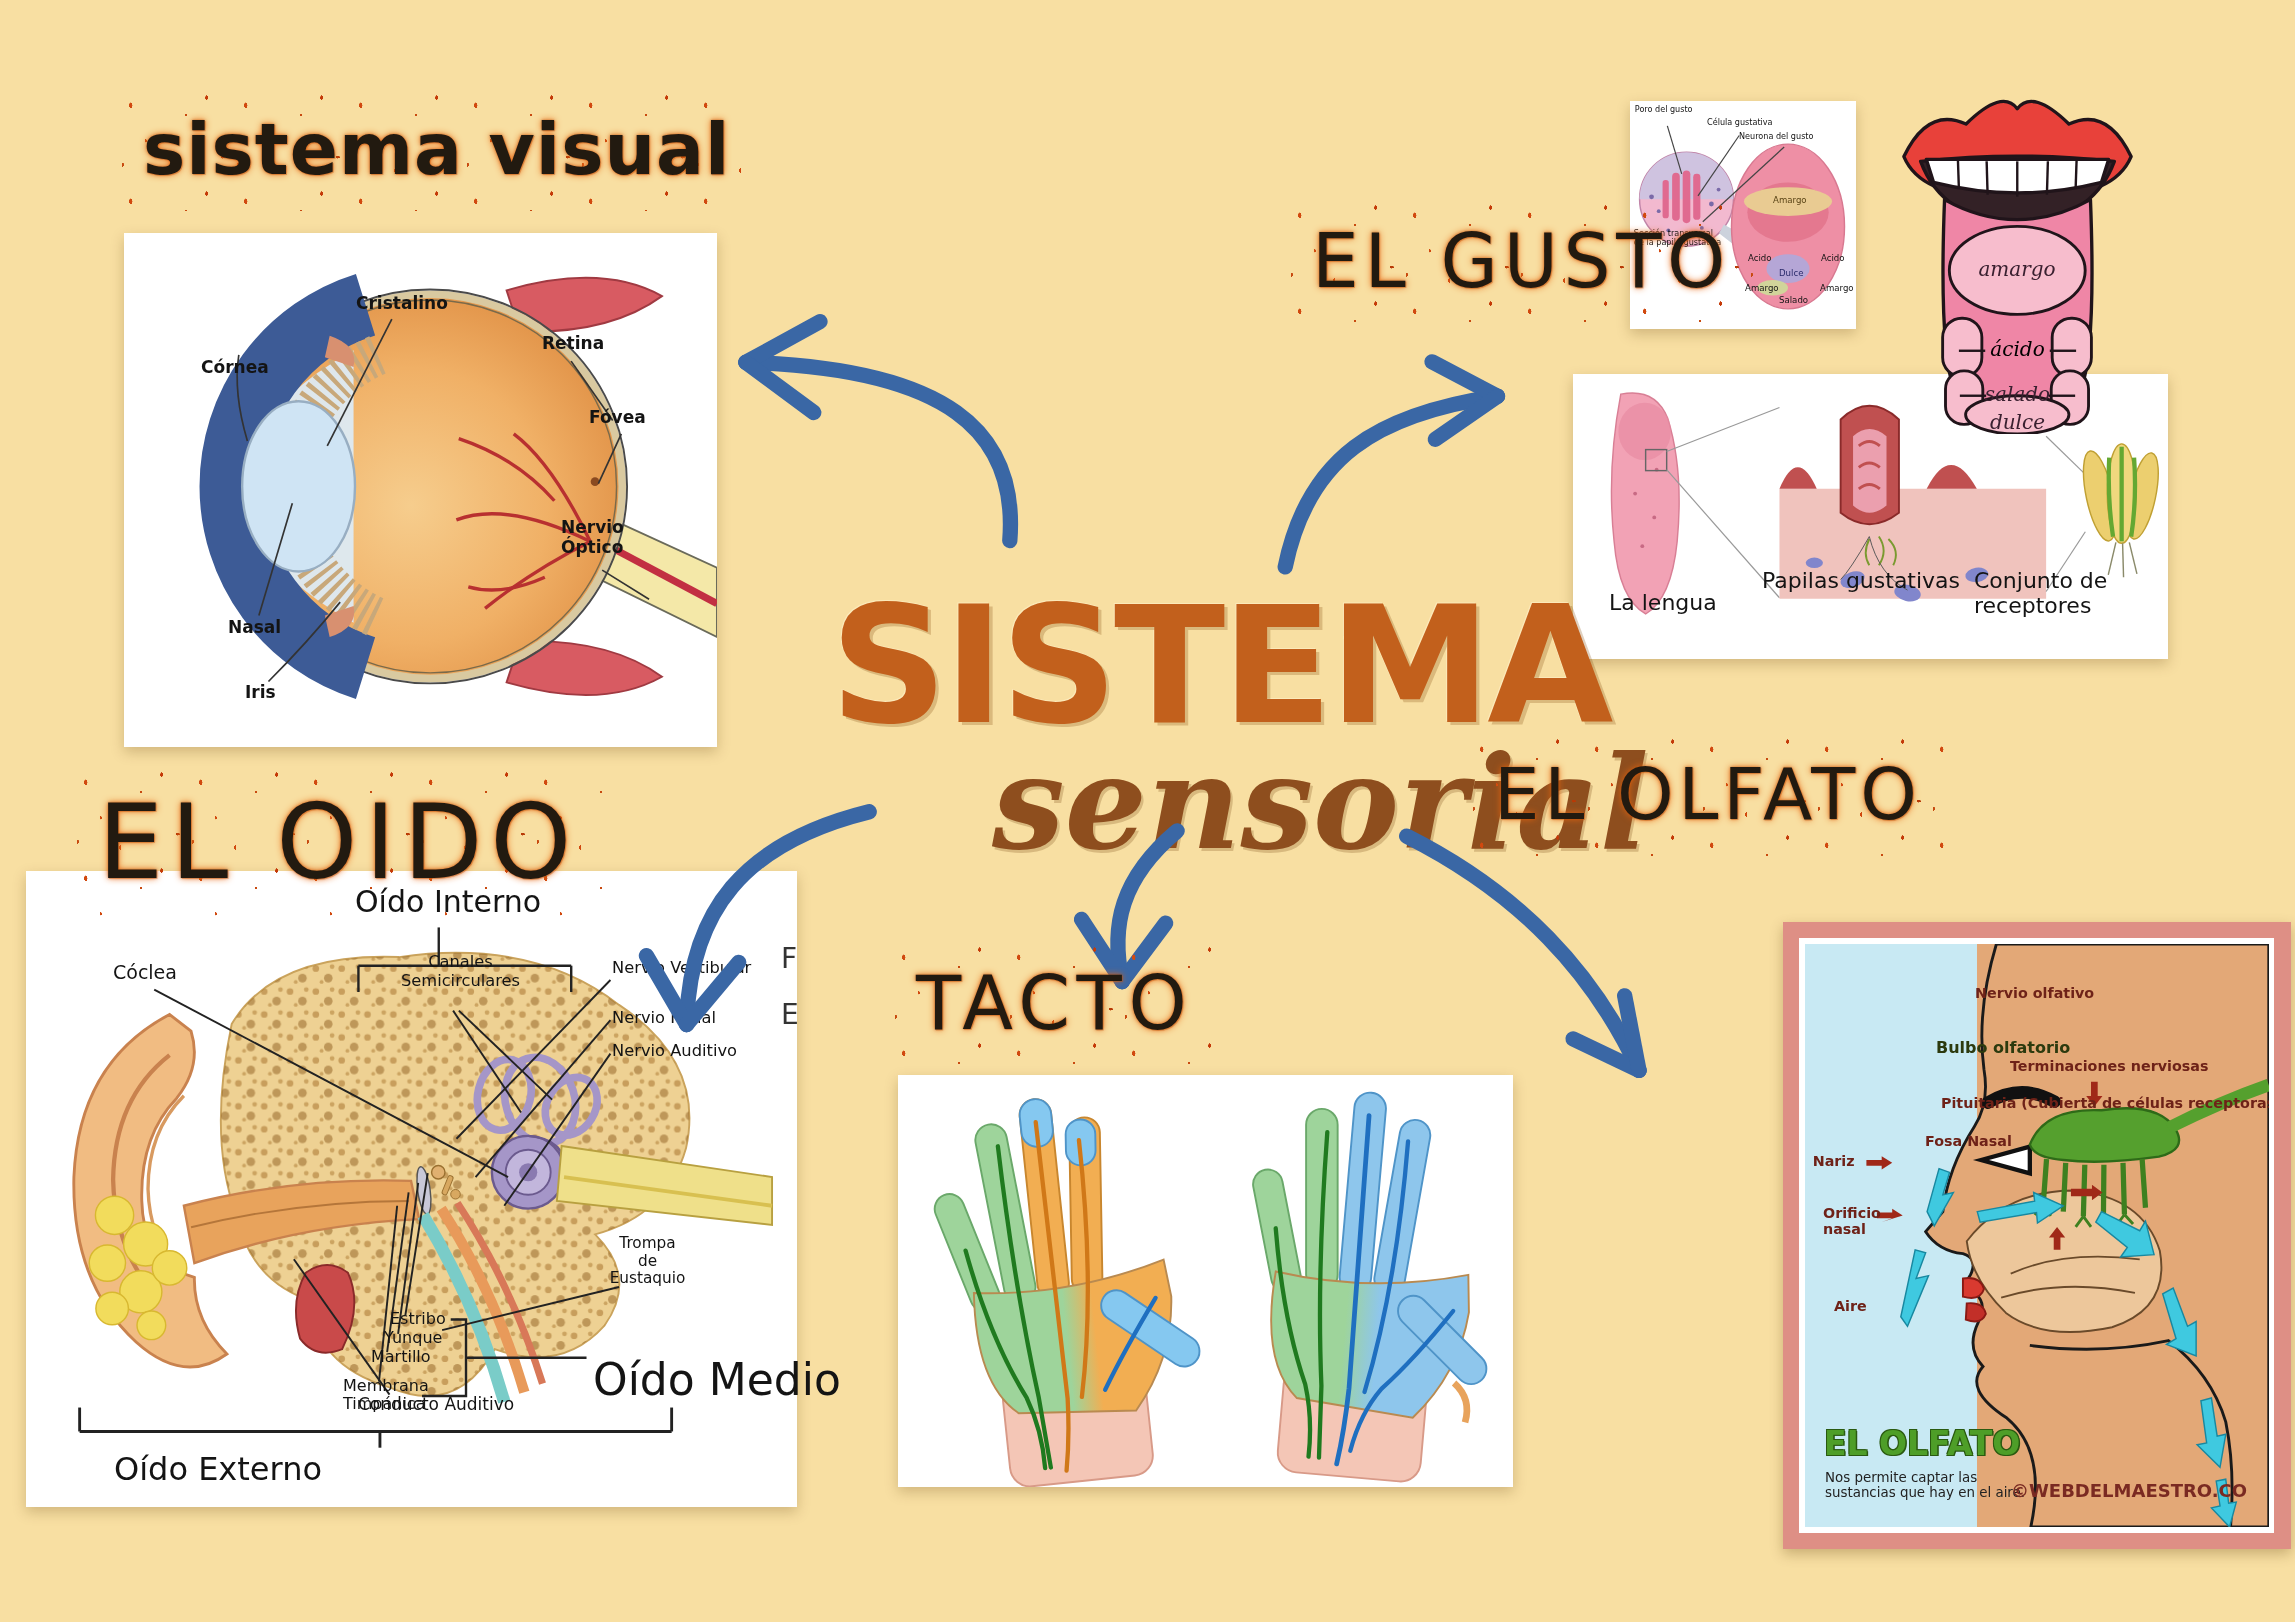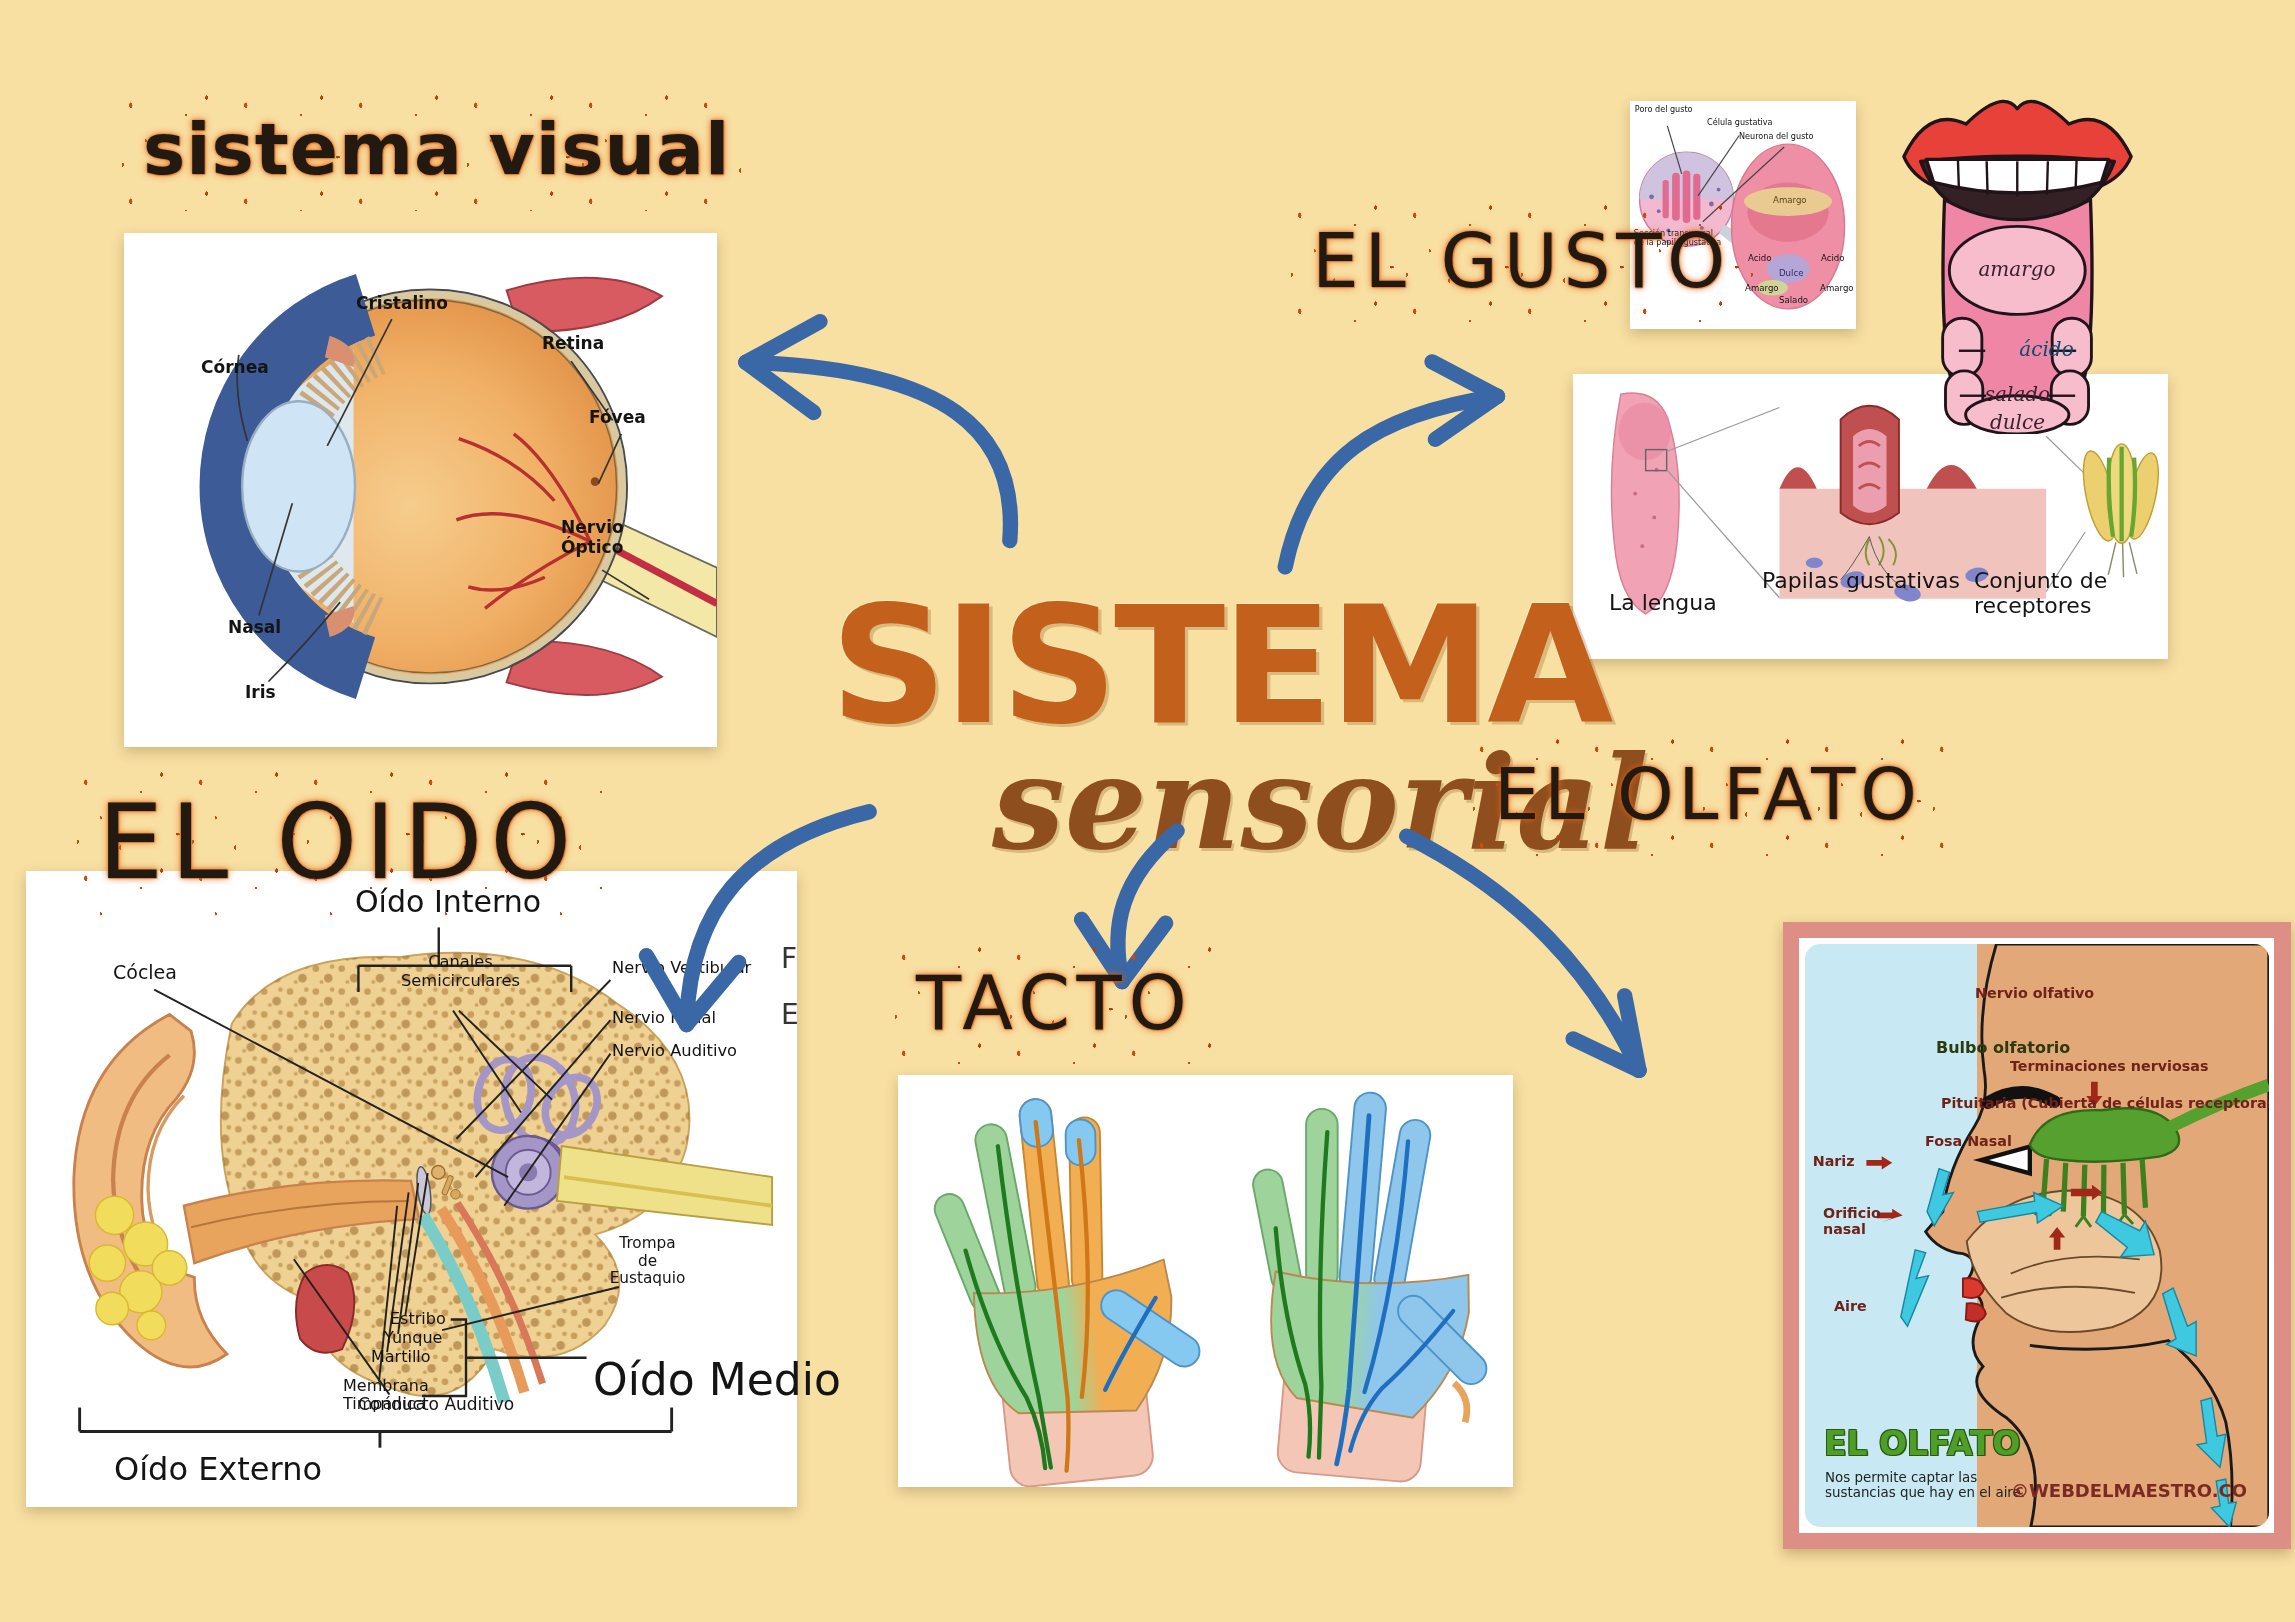--- a/index.html
+++ b/index.html
@@ -176,21 +176,21 @@
       </g>
       <g stroke-width="5">
         <path d="M 150 566 L 205 566"></path>
           <path d="M 340 566 L 395 566"></path>
         <path d="M 152 660 L 207 660"></path>
           <path d="M 338 660 L 393 660"></path>
       </g>
     </g>
   </svg>
   <div class="lbl cursive c" style="left:89px;top:178px;width:82px;font-size:20px;color:#3a2030;">amargo</div>
-  <div class="lbl cursive c" style="left:96px;top:258px;width:69px;font-size:20px;color:#0c4a6e;padding-left:29px;">ácido</div>
+  <div class="lbl cursive c" style="left:96px;top:258px;width:69px;font-size:20px;color:#000000;">ácido</div>
   <div class="lbl cursive c" style="left:92px;top:303px;width:77px;font-size:20px;color:#3a2030;">salado</div>
   <div class="lbl cursive c" style="left:96px;top:331px;width:69px;font-size:20px;color:#3a2030;">dulce</div>
 </div>
 
 <div class="panel" style="left:1573px;top:374px;width:595px;height:285px;z-index:10;">
   <svg width="595" height="285" viewBox="0 0 1245 596">
 
     <path d="M 100 42 Q 172 28 198 92 Q 232 200 218 350 Q 206 470 152 502 Q 96 470 86 350 Q 70 200 100 42 Z" fill="#f2a2b5" stroke="#d87f95" stroke-width="3"></path>
     <ellipse cx="150" cy="120" rx="55" ry="60" fill="#e88ca2" opacity="0.7"></ellipse>
     <g fill="#c86a84">
@@ -420,21 +420,21 @@
         <path d="M 380 125 Q 382 430 335 655" stroke="#1f6fc0" stroke-width="9"></path>
         <path d="M 505 470 Q 435 575 370 645 Q 330 700 316 780" stroke="#1f6fc0" stroke-width="9"></path>
       </g>
     </g>
   </svg>
 </div>
 
 <div class="abs" style="left:1783px;top:922px;width:508px;height:627px;z-index:10;
      background:#de8f85;box-shadow:0 4.8px 12.4px rgba(90,60,10,.3);">
   <div class="abs" style="left:16.3px;top:16.3px;width:475px;height:595px;background:#ffffff;">
-    <div class="abs" style="left:5.7px;top:5.7px;width:464px;height:583px;overflow:hidden;background:linear-gradient(90deg,#c8e9f3 0 172px,#e3a877 172px);border-radius:15px;">
+    <div class="abs" style="left:5.7px;top:5.7px;width:464px;height:583px;overflow:hidden;background:linear-gradient(90deg,#c8e9f3 0 172px,#e3a877 172px);">
       <svg width="464" height="583" viewBox="0 0 970 1220" style="position:absolute;left:0;top:0;">
 
         <path d="M 400 0 Q 358 140 374 262 Q 386 332 354 382 Q 298 470 288 560 L 252 602 Q 278 642 330 648
                  Q 362 658 346 692 Q 330 712 356 732 Q 382 752 362 792 Q 336 846 372 884 Q 330 932 422 992
                  Q 506 1062 472 1220 L 970 1220 L 970 0 Z" fill="#e3a877" stroke="#1a1a1a" stroke-width="6"></path>
 
         <path d="M 338 622 Q 420 516 562 516 Q 706 528 742 642 Q 764 762 642 802 Q 500 832 420 772 Q 348 702 338 622 Z" fill="#edc79b" stroke="#6a4a2a" stroke-width="4"></path>
         <path d="M 430 690 Q 540 640 700 660 M 410 740 Q 540 700 690 730" stroke="#6a4a2a" stroke-width="4" fill="none"></path>
         <path d="M 470 840 Q 620 860 760 830 Q 850 900 880 1000 Q 900 1100 890 1220" stroke="#1a1a1a" stroke-width="6" fill="none"></path>
 

